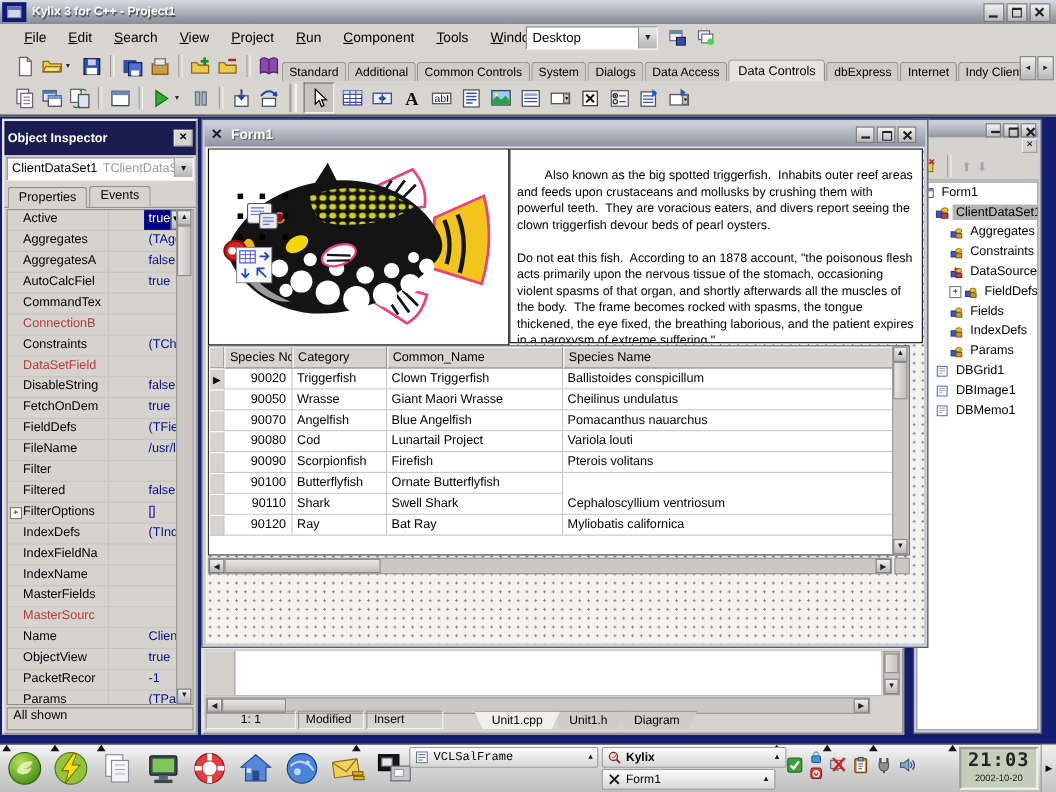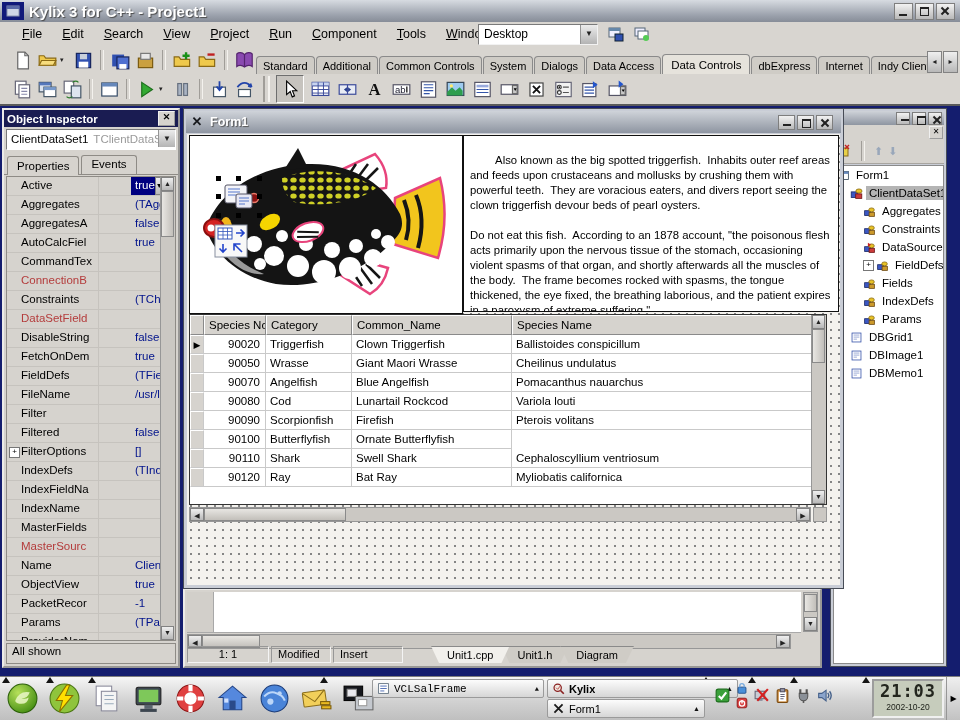--- a/index.html
+++ b/index.html
@@ -5,21 +5,21 @@
   html,body{margin:0;padding:0;background:#141d6e;}
   #screen{position:relative;width:960px;height:720px;overflow:hidden;background:#141d6e;
     font-family:"Liberation Sans",sans-serif;color:#000;}
   .win{box-sizing:border-box;background:#d6d3ce;}
   
   .main-top{position:absolute;left:0;top:0;width:960px;height:106px;background:#d8d5d0;
     border-bottom:2px solid #5a5a5a;z-index:6;box-sizing:border-box;}
   .titlebar{position:absolute;left:0;top:0;right:0;height:22px;
     background:linear-gradient(#d7dbe1,#9ba1ac 70%,#878d98);display:flex;align-items:center;}
   .app-icon{width:22px;height:18px;background:#10197a;margin:0 5px 0 2px;display:flex;align-items:center;justify-content:center;}
-  .title-text{color:#fff;font-weight:bold;font-size:15px;text-shadow:1px 1px 1px #4a4a4a;}
+  .title-text{color:#fff;font-weight:bold;font-size:11px;text-shadow:1px 1px 1px #4a4a4a;}
   .win-buttons{margin-left:auto;display:flex;gap:2px;padding-right:5px;}
   .wbtn{width:17px;height:15px;background:linear-gradient(#f2f2f2,#b8b8b8);border:1px solid #7e7e7e;position:relative;}
   .glyph-min::after{content:"";position:absolute;left:4px;bottom:3px;width:8px;height:2px;background:#222;}
   .glyph-max::after{content:"";position:absolute;left:4px;top:3px;width:7px;height:6px;border:1px solid #222;border-top-width:2px;}
   .glyph-close::before,.glyph-close::after{content:"";position:absolute;left:7px;top:2px;width:2px;height:10px;background:#222;}
   .glyph-close::before{transform:rotate(45deg);} .glyph-close::after{transform:rotate(-45deg);}
   .menubar{position:absolute;left:0;top:22px;right:0;height:24px;display:flex;align-items:center;padding-left:12px;background:#d8d5d0;}
   .menu-item{display:inline-block;font-size:12.5px;padding:3px 10px;}
   .menu-item::first-letter{text-decoration:underline;}
   .desktop-combo{position:absolute;left:478px;top:2px;width:118px;height:19px;background:#fff;
@@ -42,21 +42,21 @@
   .ptab.active{background:#e6e3dc;font-size:11.5px;padding:4px 8px 3px;position:relative;z-index:2;}
   .tab-scroll{position:absolute;right:2px;top:51px;display:flex;gap:1px;}
   .tsbtn{width:13px;height:20px;background:linear-gradient(#efefef,#b8b8b8);border:1px solid #828282;
     font-size:8px;text-align:center;line-height:19px;color:#222;}
   .pointer-btn{width:26px;height:26px;border:1px solid;border-color:#6e6e6e #fdfdfd #fdfdfd #6e6e6e;
     background:#c6c3be;display:flex;align-items:center;justify-content:center;margin-right:4px;}
   .cicon{width:25px;height:25px;display:flex;align-items:center;justify-content:center;margin-right:2px;}
   
   .oi{position:absolute;left:2px;top:108px;width:178px;height:560px;z-index:3;
     border:2px outset #ecebe8;display:flex;flex-direction:column;box-sizing:border-box;background:#d6d3ce;}
-  .oi-title{height:17px;background:#1a1c52;color:#fff;font-size:11.5px;font-weight:bold;
+  .oi-title{height:31px;background:#1a1c52;color:#fff;font-size:11.5px;font-weight:bold;
     padding:0 3px;display:flex;align-items:center;flex:0 0 auto;}
   .oi-close{margin-left:auto;width:15px;height:13px;background:#d6d3ce;color:#000;
     border:1px outset #f0f0f0;font-size:9px;line-height:11px;text-align:center;font-weight:bold;}
   .oi-combo{margin:2px;height:19px;border:1px solid;border-color:#7a7a7a #fff #fff #7a7a7a;
     background:#fff;display:flex;font-size:11.5px;flex:0 0 auto;}
   .oi-combo .primary{padding:3px 0 0 4px;white-space:nowrap;}
   .oi-combo .secondary{color:#9a9a9a;padding:3px 0 0 5px;flex:1;overflow:hidden;white-space:nowrap;}
   .oi-tabs{display:flex;padding:3px 3px 0;flex:0 0 auto;border-bottom:1px solid #8e8b86;height:19px;}
   .oi-tab{font-size:11.5px;padding:2px 9px 1px;background:#d6d3ce;border:1px solid #8e8b86;
     border-bottom:none;border-radius:3px 3px 0 0;margin-right:2px;}
@@ -832,21 +832,21 @@
               <span class="cell g-ind"></span>
               <span class="cell g-c1">90070</span>
               <span class="cell g-c2">Angelfish</span>
               <span class="cell g-c3">Blue Angelfish</span>
               <span class="cell g-c4">Pomacanthus nauarchus</span>
             </div>
             <div class="g-row">
               <span class="cell g-ind"></span>
               <span class="cell g-c1">90080</span>
               <span class="cell g-c2">Cod</span>
-              <span class="cell g-c3">Lunartail Rockcod</span>
+              <span class="cell g-c3">Lunartail Project</span>
               <span class="cell g-c4">Variola louti</span>
             </div>
             <div class="g-row">
               <span class="cell g-ind"></span>
               <span class="cell g-c1">90090</span>
               <span class="cell g-c2">Scorpionfish</span>
               <span class="cell g-c3">Firefish</span>
               <span class="cell g-c4">Pterois volitans</span>
             </div>
             <div class="g-row">
@@ -1004,21 +1004,21 @@
               <svg width="13" height="13" viewBox="0 0 16 16">
                 <rect x="2" y="2" width="12" height="12" fill="#fff" stroke="#567"></rect>
                 <path d="M4 5 h8 M4 8 h8 M4 11 h5" stroke="#3355aa"></path>
               </svg>
             </span>
             <span class="blbl">VCLSalFrame</span>
             <span class="arr">▲</span>
           </div>
         </div>
         <div class="tb-col">
-          <div class="tb-btn active" style="width: 191px; justify-content: space-between;">
+          <div class="tb-btn active" style="width: 168px; justify-content: space-between;">
             <span style="display: flex;">
               <svg width="13" height="13" viewBox="0 0 16 16">
                 <circle cx="7" cy="7" r="4.5" fill="#f0e8e0" stroke="#8a2020" stroke-width="1.5"></circle>
                 <path d="M10.5 10.5 L14.5 14.5" stroke="#8a2020" stroke-width="2"></path>
                 <path d="M5 7 l2 2 3 -4" stroke="#b03030" fill="none"></path>
               </svg>
             </span>
             <span class="blbl">Kylix</span>
             <span class="arr">▲</span>
           </div>

